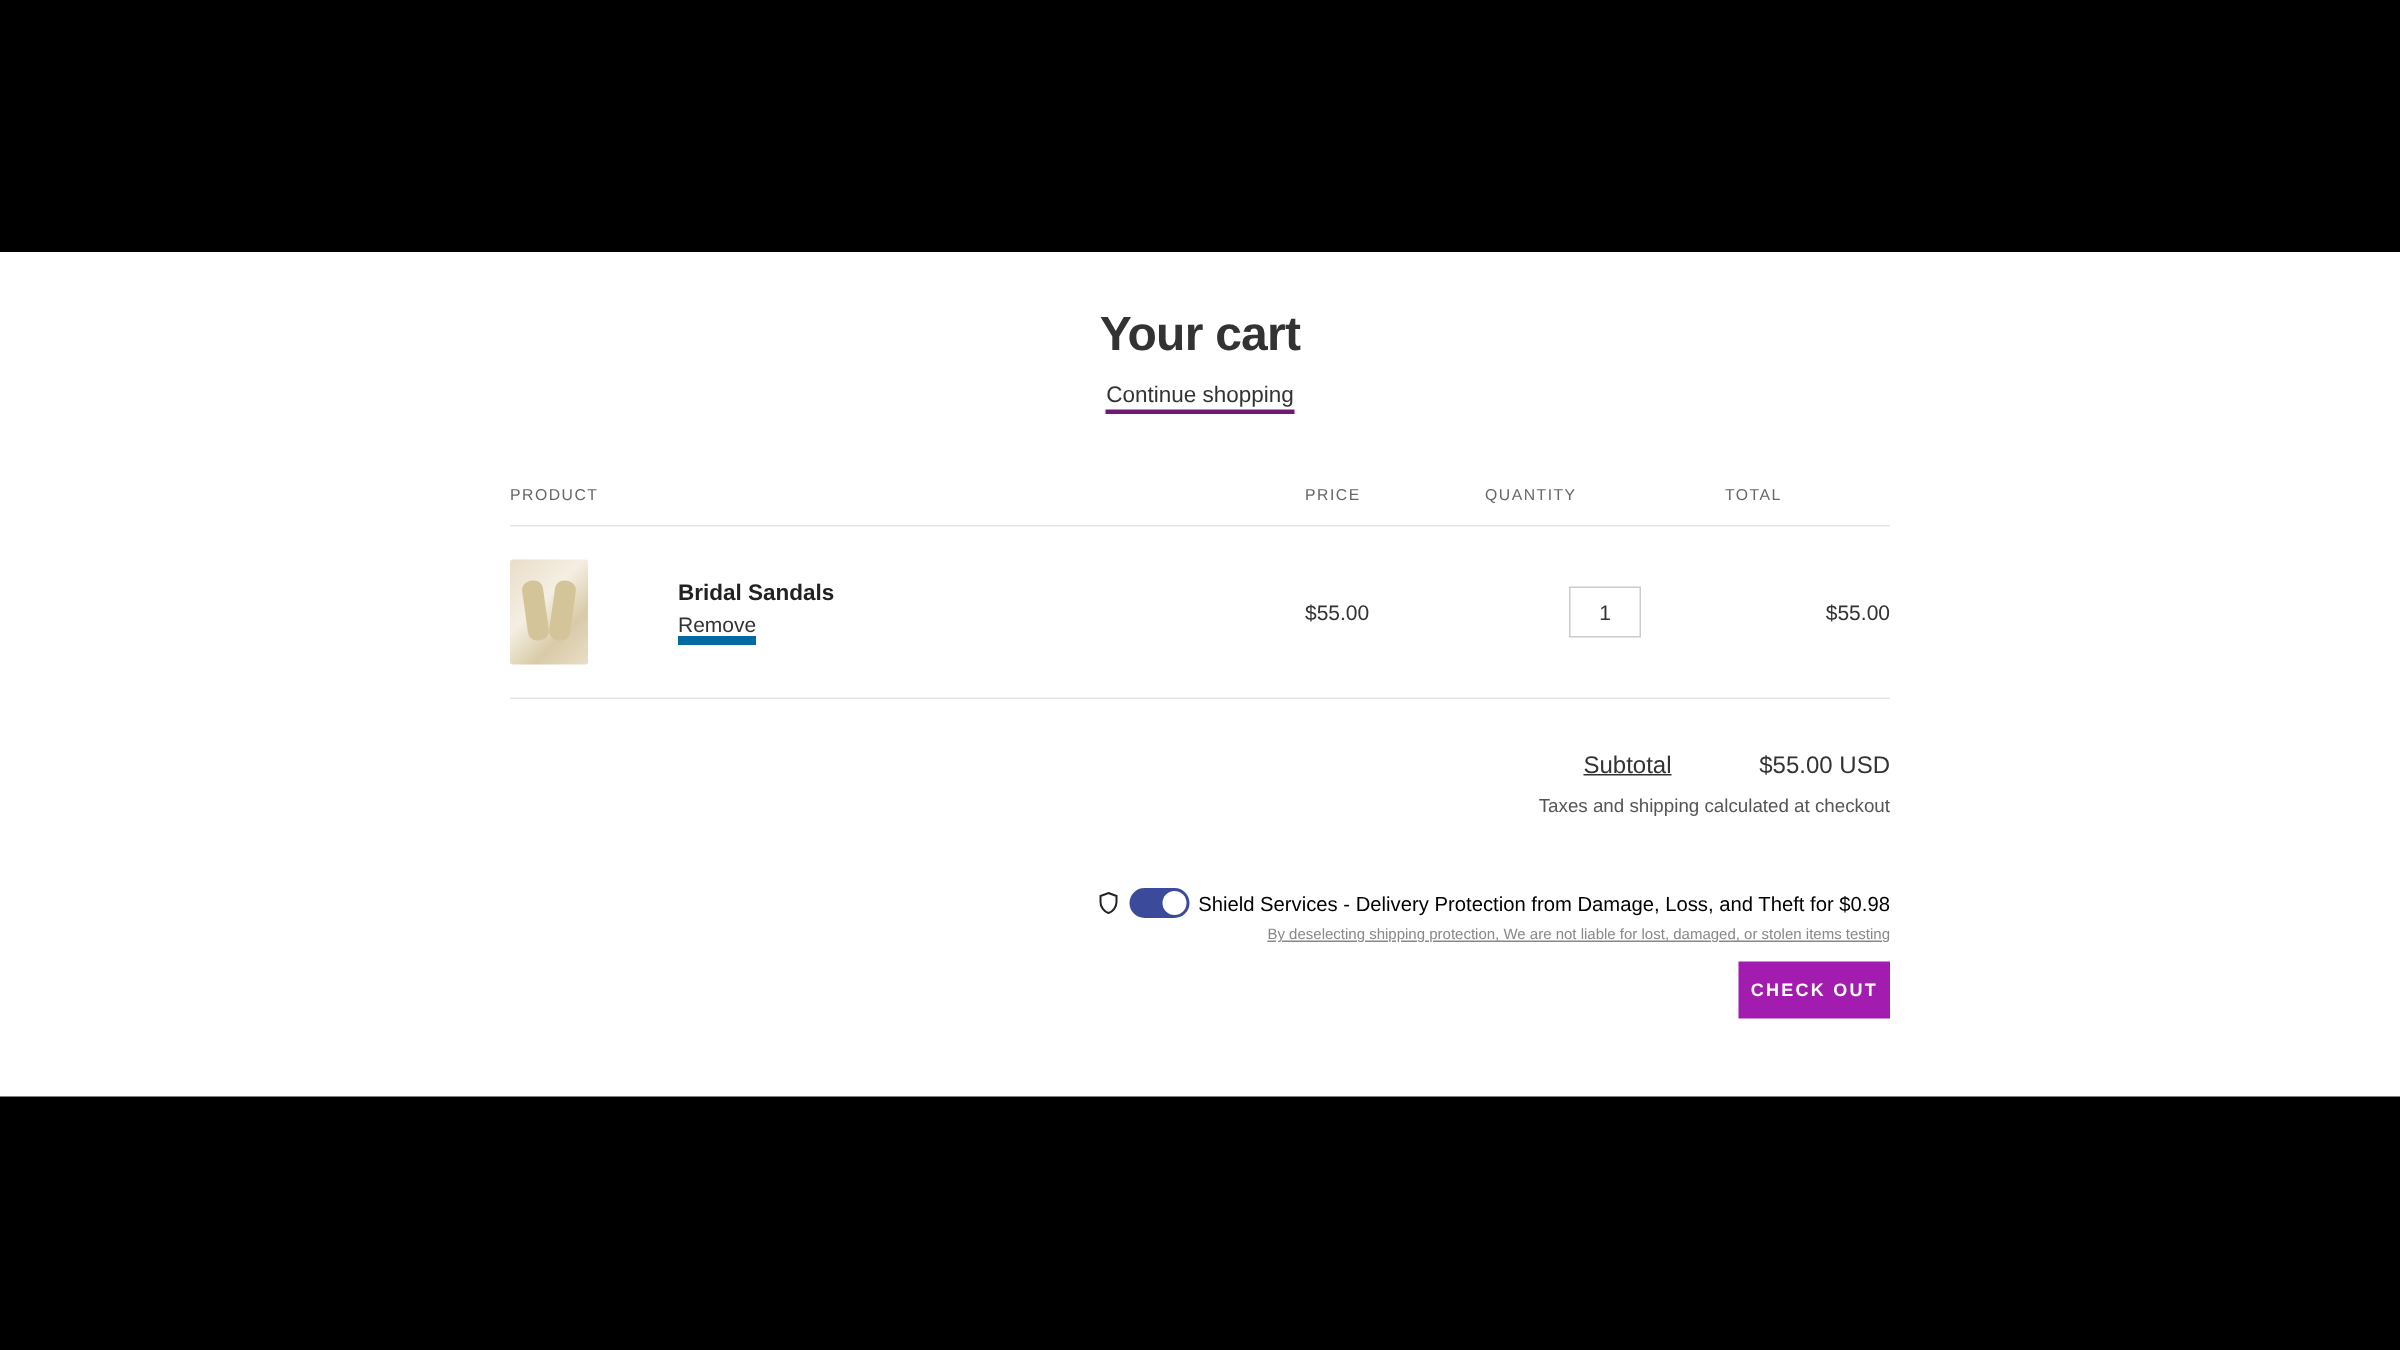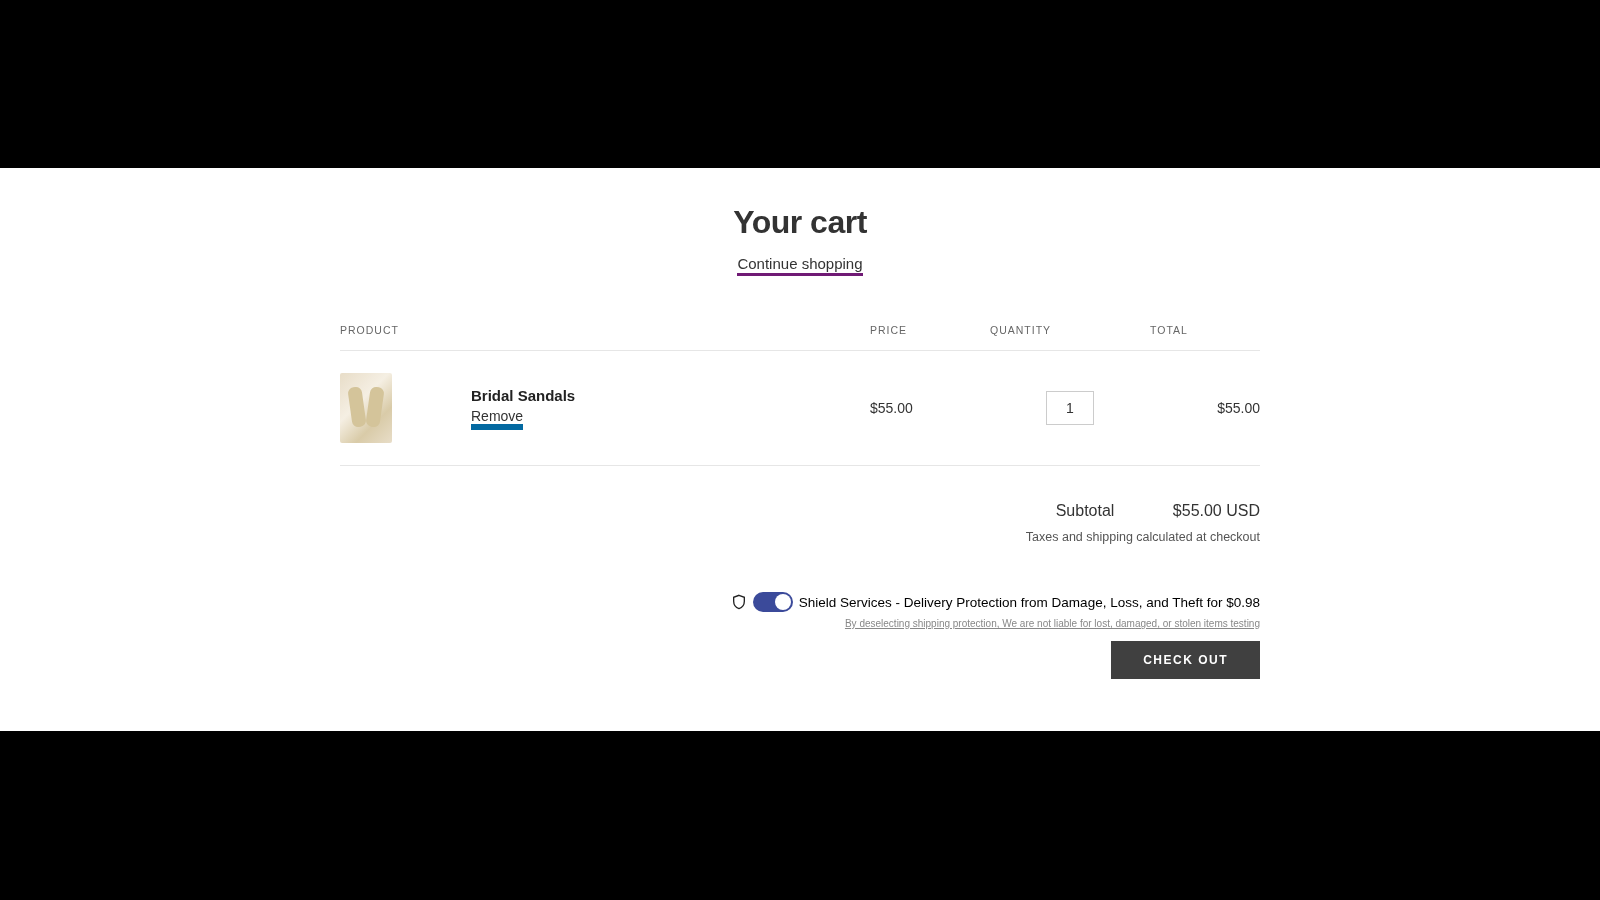--- a/index.html
+++ b/index.html
@@ -57,21 +57,21 @@
   th.col-total   { width: 110px; text-align: right; }
   table.cart tbody td {
     padding-top: 22px;
     padding-bottom: 22px;
     border-bottom: 1px solid #e6e6e6;
     vertical-align: middle;
     font-size: 14px;
     color: #333;
   }
   td.cell-product { }
-  .product-wrap { display: flex; align-items: center; gap: 79px; }
+  .product-wrap { display: flex; align-items: center; gap: 60px; }
   .thumb {
     width: 52px; height: 70px;
     background: linear-gradient(135deg,#e8ddc8 0%,#f5efe3 40%,#d9cba8 70%,#e8ddc8 100%);
     border-radius: 2px;
     position: relative;
     overflow: hidden;
   }
   .thumb::before, .thumb::after {
     content:"";
     position:absolute;
@@ -100,21 +100,21 @@
     text-align: center;
     font-size: 14px;
     color: #333;
     background:#fff;
   }
   .summary {
     margin-top: 36px;
     text-align: right;
   }
   .subtotal-row { font-size: 16px; color: #333; }
-  .subtotal-label { margin-right: 54px; }
+  .subtotal-label { margin-right: 54px; text-decoration: underline; }
   .subtotal-value { font-weight: 400; }
   .tax-note { font-size: 12.5px; color: #555; margin-top: 10px; }
   .shield-row {
     margin-top: 48px;
     display: flex;
     justify-content: flex-end;
     align-items: center;
     gap: 6px;
     font-size: 13.5px;
     color: #000000;
@@ -140,27 +140,27 @@
     text-align: right;
     font-size: 10px;
     color: #888;
     margin-top: 6px;
     text-decoration: underline;
   }
   .checkout-btn {
     display: block;
     margin-top: 12px;
     margin-left: auto;
-    background: #404040;
+    background: #a21caf;
     color: #fff;
     border: none;
     font-size: 12px;
     font-weight: 700;
     letter-spacing: 1.5px;
-    padding: 12px 32px;
+    padding: 12px 8px;
     cursor: pointer;
   }
 </style>
 </head>
 <body>
 
 <div class="page">
   <div class="container">
 
     <h1 class="page-title">Your cart</h1>

